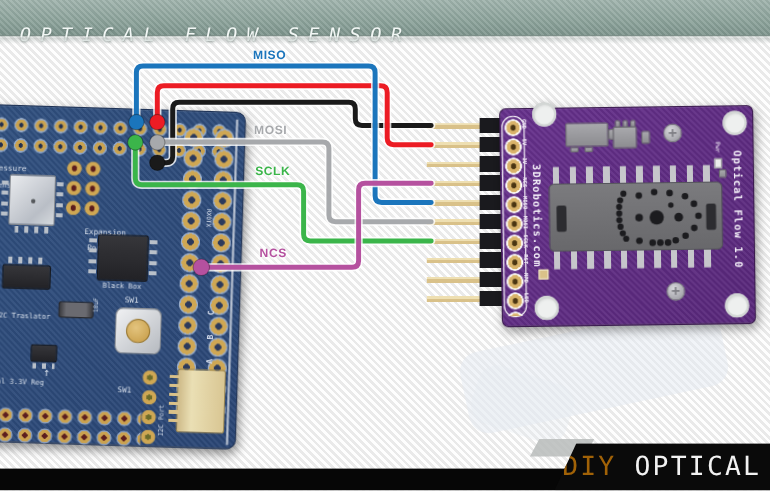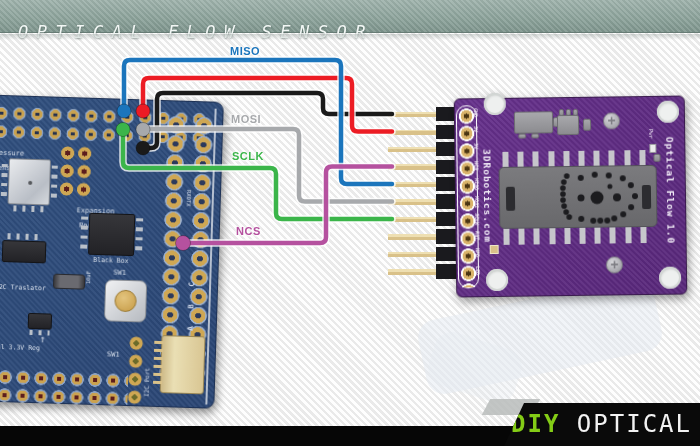--- a/index.html
+++ b/index.html
@@ -299,17 +299,17 @@
         </g>
       </svg>
     </div>
     <div class="pin1mark"></div>
   </div>
 
   <div class="brand-step"></div>
   <div class="bottom-bar"></div>
   <div class="brand-block">
     <span class="brand-text">
-      <span class="diy" style="position: static; color: #84cc16; font-weight: bold;">DIY</span>
+      <span class="diy" style="position: static; color: #a16207;">DIY</span>
       <span class="drones" style="position:static">OPTICAL</span>
     </span>
   </div>
 </div>
 
 </body></html>

